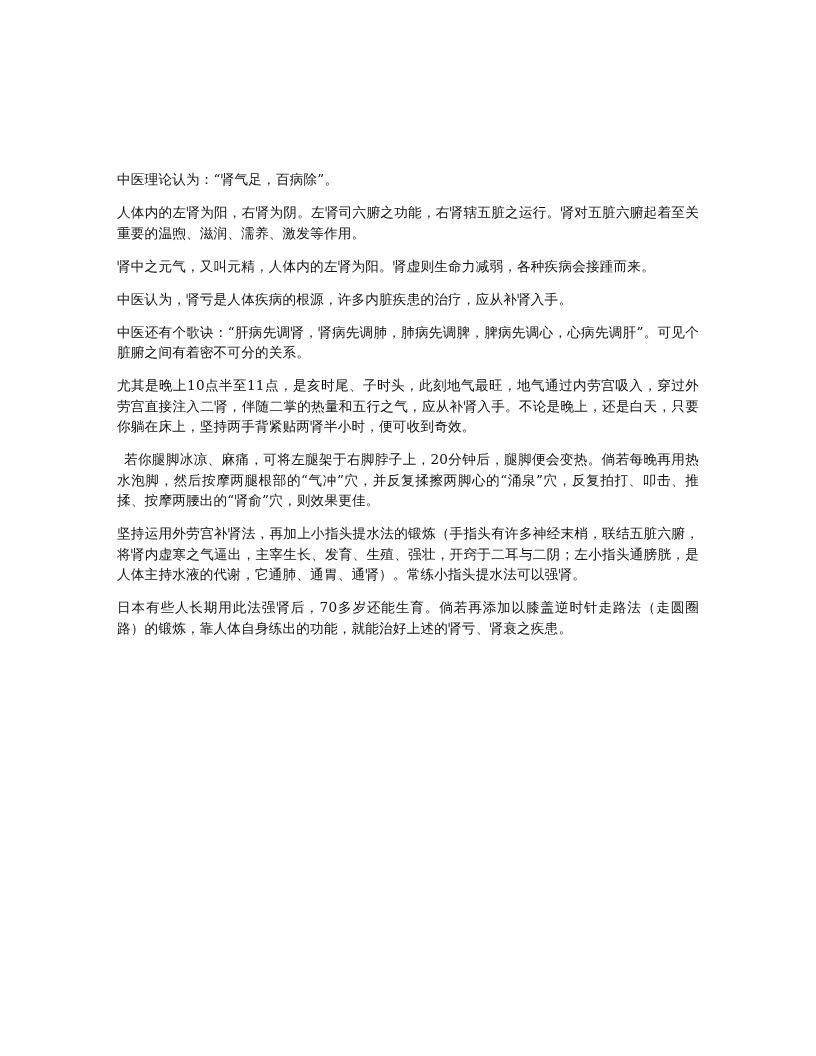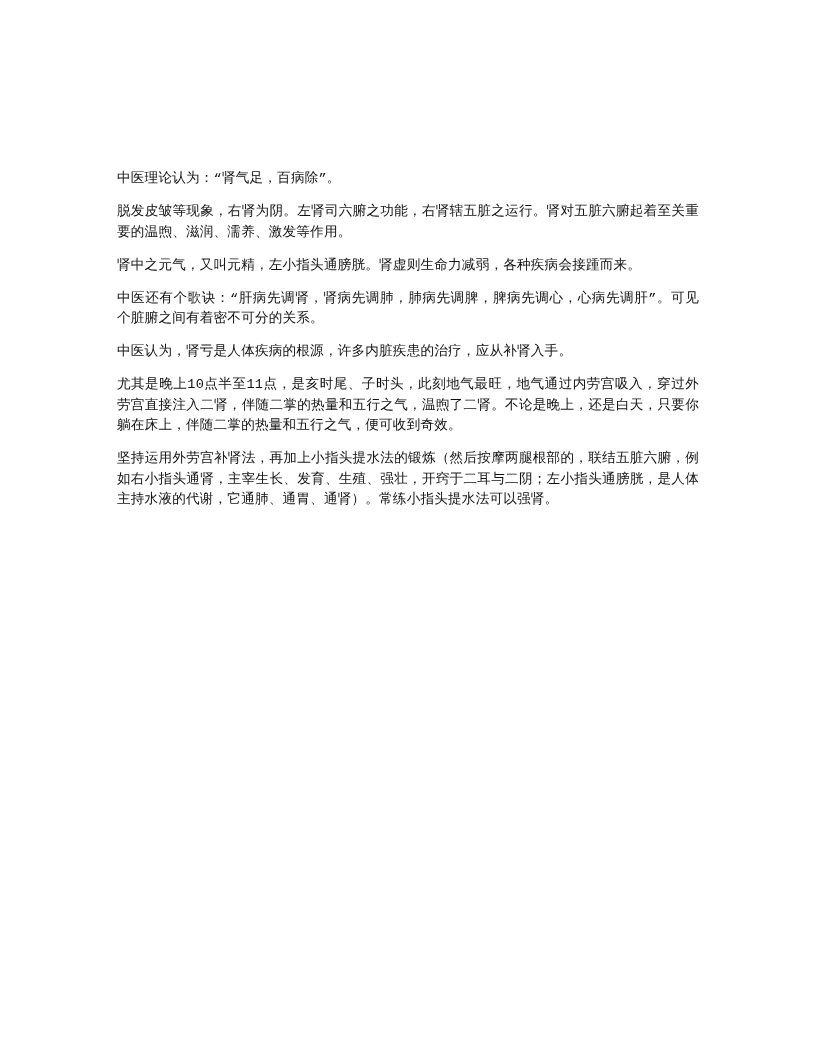--- a/index.html
+++ b/index.html
@@ -12,28 +12,29 @@
       font-family: "DejaVu Serif", "Liberation Serif", serif;
       font-size: 13.6px;
       line-height: 20.5px;
       color: #111111;
     }
     .para {
       margin: 0 0 12.5px 0;
       text-align: justify;
       text-justify: inter-character;
       letter-spacing: 0.2px;
-      font-family: Liberation Mono, monospace;
     }
     .para.indent { text-indent: 7px; }
   </style>
 </head>
 <body>
 
 <div class="page">
   <p class="para">中医理论认为：“肾气足，百病除”。</p>
-  <p class="para">脱发皮皱等现象，右肾为阴。左肾司六腑之功能，右肾辖五脏之运行。肾对五脏六腑起着至关重要的温煦、滋润、濡养、激发等作用。</p>
-  <p class="para">肾中之元气，又叫元精，左小指头通膀胱。肾虚则生命力减弱，各种疾病会接踵而来。</p>
+  <p class="para">人体内的左肾为阳，右肾为阴。左肾司六腑之功能，右肾辖五脏之运行。肾对五脏六腑起着至关重要的温煦、滋润、濡养、激发等作用。</p>
+  <p class="para">肾中之元气，又叫元精，人体内的左肾为阳。肾虚则生命力减弱，各种疾病会接踵而来。</p>
+  <p class="para">中医认为，肾亏是人体疾病的根源，许多内脏疾患的治疗，应从补肾入手。</p>
   <p class="para">中医还有个歌诀：“肝病先调肾，肾病先调肺，肺病先调脾，脾病先调心，心病先调肝”。可见个脏腑之间有着密不可分的关系。</p>
-  <p class="para">中医认为，肾亏是人体疾病的根源，许多内脏疾患的治疗，应从补肾入手。</p>
-  <p class="para">尤其是晚上10点半至11点，是亥时尾、子时头，此刻地气最旺，地气通过内劳宫吸入，穿过外劳宫直接注入二肾，伴随二掌的热量和五行之气，温煦了二肾。不论是晚上，还是白天，只要你躺在床上，伴随二掌的热量和五行之气，便可收到奇效。</p>
-  <p class="para">坚持运用外劳宫补肾法，再加上小指头提水法的锻炼（然后按摩两腿根部的，联结五脏六腑，例如右小指头通肾，主宰生长、发育、生殖、强壮，开窍于二耳与二阴；左小指头通膀胱，是人体主持水液的代谢，它通肺、通胃、通肾）。常练小指头提水法可以强肾。</p>
+  <p class="para">尤其是晚上10点半至11点，是亥时尾、子时头，此刻地气最旺，地气通过内劳宫吸入，穿过外劳宫直接注入二肾，伴随二掌的热量和五行之气，应从补肾入手。不论是晚上，还是白天，只要你躺在床上，坚持两手背紧贴两肾半小时，便可收到奇效。</p>
+  <p class="para indent">若你腿脚冰凉、麻痛，可将左腿架于右脚脖子上，20分钟后，腿脚便会变热。倘若每晚再用热水泡脚，然后按摩两腿根部的“气冲”穴，并反复揉擦两脚心的“涌泉”穴，反复拍打、叩击、推揉、按摩两腰出的“肾俞”穴，则效果更佳。</p>
+  <p class="para">坚持运用外劳宫补肾法，再加上小指头提水法的锻炼（手指头有许多神经末梢，联结五脏六腑，将肾内虚寒之气逼出，主宰生长、发育、生殖、强壮，开窍于二耳与二阴；左小指头通膀胱，是人体主持水液的代谢，它通肺、通胃、通肾）。常练小指头提水法可以强肾。</p>
+  <p class="para">日本有些人长期用此法强肾后，70多岁还能生育。倘若再添加以膝盖逆时针走路法（走圆圈路）的锻炼，靠人体自身练出的功能，就能治好上述的肾亏、肾衰之疾患。</p>
 </div>
 
 </body></html>

